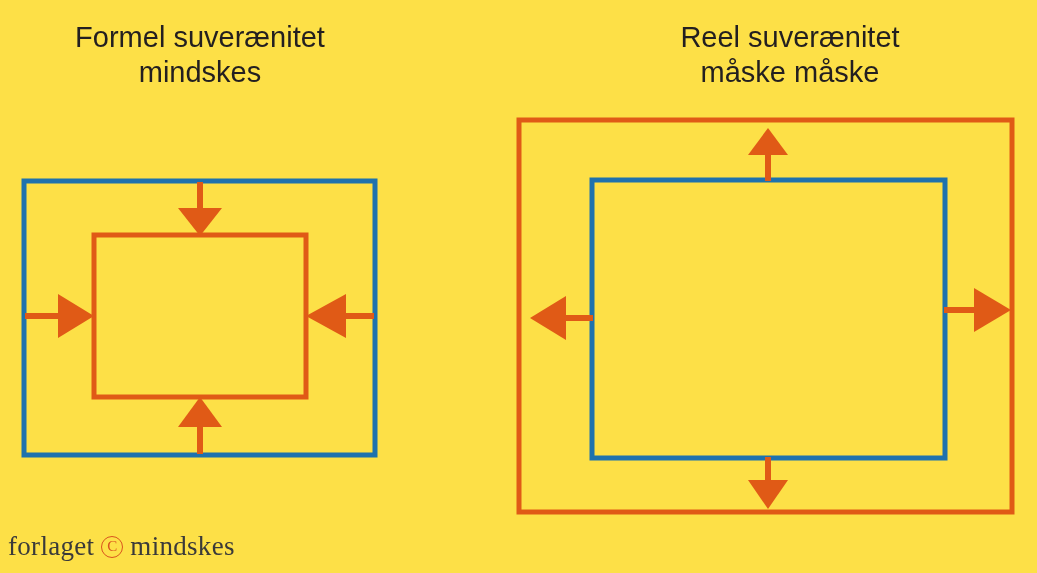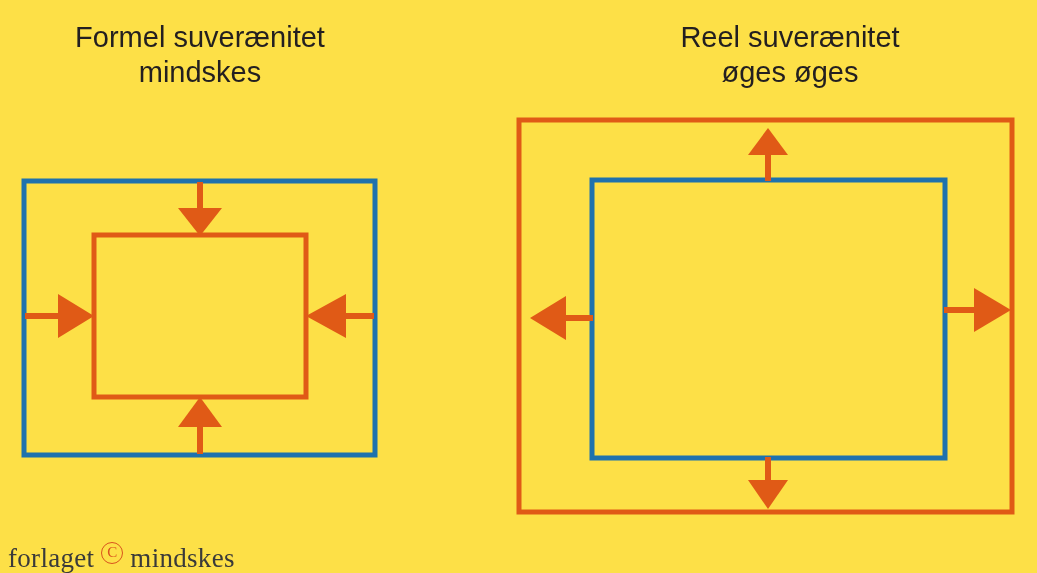--- a/index.html
+++ b/index.html
@@ -49,21 +49,20 @@
     top: 531px;
     display: flex;
     align-items: center;
     font-family: "Liberation Serif", serif;
     font-size: 27px;
     color: #3A3A3A;
     letter-spacing: 0.3px;
   }
   #logo .logo-word {
     display: inline-block;
-    margin-top: 12px;
   }
   #logo .logo-mark {
     display: inline-flex;
     align-items: center;
     justify-content: center;
     width: 22px;
     height: 22px;
     border: 1.6px solid #D9541E;
     border-radius: 50%;
     color: #D9541E;
@@ -77,21 +76,21 @@
 </style>
 </head>
 <body>
 
 <div id="page">
 
   <div class="panel-title" id="title-left">Formel suverænitet
 mindskes</div>
 
   <div class="panel-title" id="title-right">Reel suverænitet
-øges øges</div>
+måske måske</div>
 
   <svg class="diagram-svg" width="1037" height="573" viewBox="0 0 1037 573">
 
     <g>
 
       <rect x="24" y="181" width="351" height="274" fill="none" stroke="#1F72AD" stroke-width="5"></rect>
 
       <rect x="94" y="235" width="212" height="162" fill="none" stroke="#E05A16" stroke-width="5"></rect>
 
       <g>

